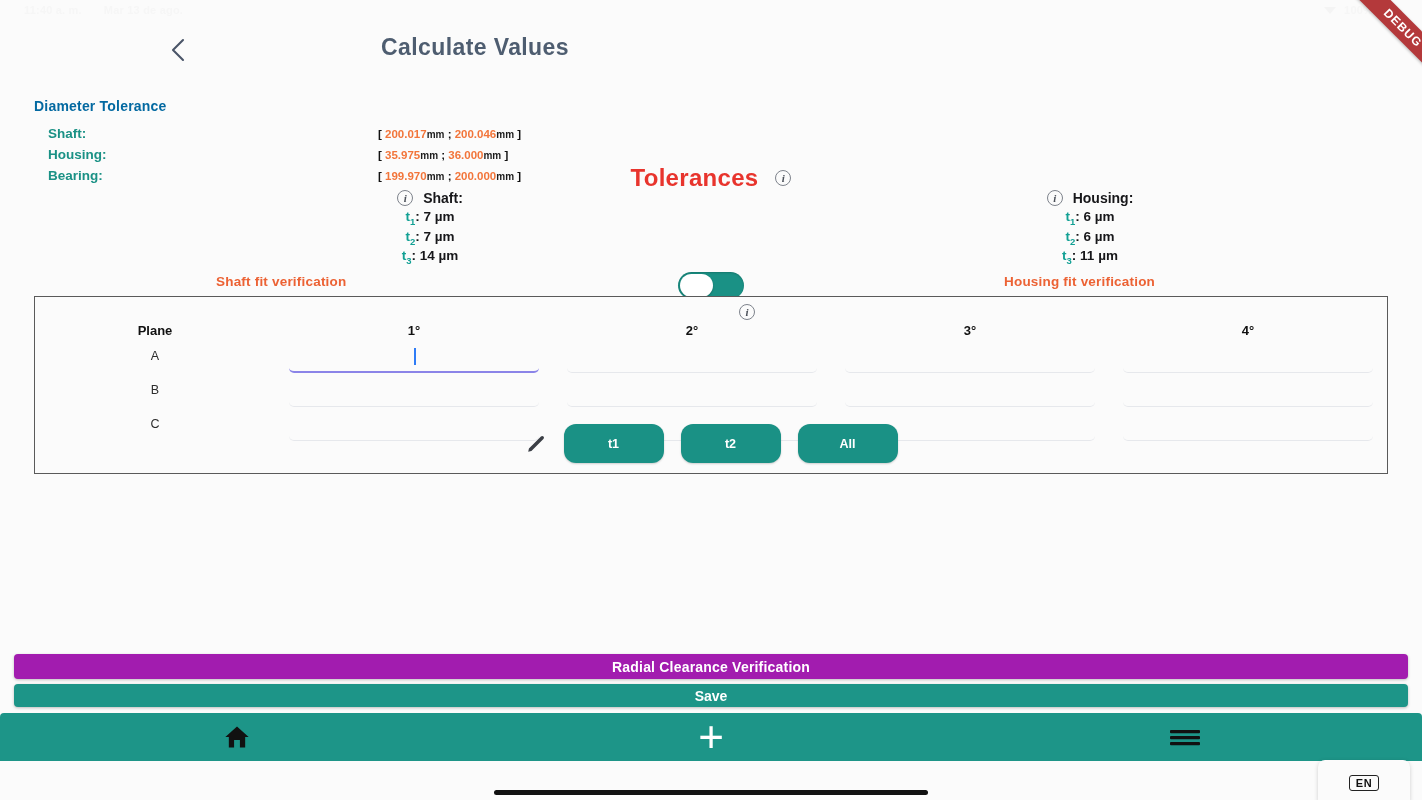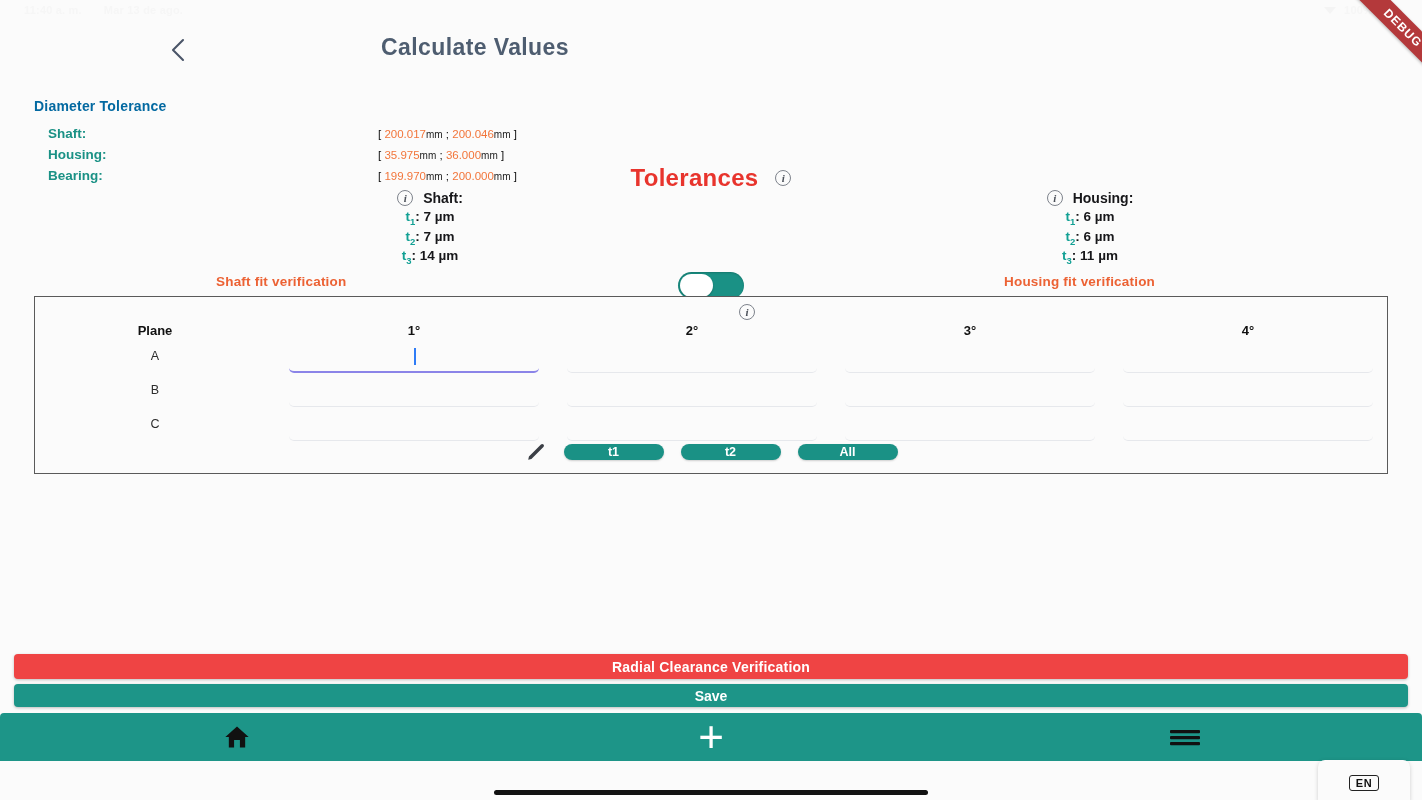--- a/index.html
+++ b/index.html
@@ -77,21 +77,21 @@
   
   .diam-title {
     position: absolute; left: 34px; top: 98px;
     font-size: 14px; font-weight: 700; color: #0369a1; letter-spacing: .2px;
   }
   .diam-rows { position: absolute; left: 48px; top: 123px; }
   .diam-row { height: 21px; display: flex; align-items: center; }
   .diam-label {
     width: 330px; color: #1a9185; font-size: 13.5px; font-weight: 700;
   }
-  .diam-val { font-size: 11.5px; font-weight: 400; color: #1c1c1c; white-space: nowrap; text-align: center; }
+  .diam-val { font-size: 11.5px; font-weight: 700; color: #1c1c1c; white-space: nowrap; text-align: center; }
   .diam-val .num { color: #f2753a; }
   .diam-val .unit { color: #1c1c1c; font-size: 10px; }
   .diam-val .brk { color: #111; }
 
   
   .tol-title {
     position: absolute; left: 0; top: 164px; width: 1422px; text-align: center;
     font-size: 24px; font-weight: 700; color: #e8342d; letter-spacing: .3px;
     display: flex; align-items: center; justify-content: center; gap: 17px;
   }
@@ -181,38 +181,38 @@
   .caret {
     position: absolute; left: 50%; top: 3px;
     width: 2px; height: 17px; background: #2f7cf6;
   }
   .tbl-actions {
     position: absolute; bottom: 10px; left: 0; width: 100%;
     display: flex; align-items: center; justify-content: center; gap: 17px;
   }
   .pencil-ico { width: 22px; height: 22px; color: #3b3f46; display: block; }
   .pill {
-    min-width: 100px; height: 16px; border-radius: 12px;
+    min-width: 100px; height: 39px; border-radius: 12px;
     background: #1a9185; color: #ffffff;
     font-size: 12.5px; font-weight: 700;
     display: flex; align-items: center; justify-content: center;
     padding: 0 14px; cursor: pointer;
     box-shadow: 0 1px 2px rgba(0,0,0,.18);
   }
 
   
   .bar {
     position: absolute; left: 14px; width: 1394px;
     border-radius: 4px;
     display: flex; align-items: center; justify-content: center;
     color: #ffffff; font-size: 14px; font-weight: 700;
     cursor: pointer;
     box-shadow: 0 1px 3px rgba(0,0,0,.25);
   }
-  .bar.radial { top: 654px; height: 25px; background: #ef4444; letter-spacing: .2px; }
+  .bar.radial { top: 654px; height: 25px; background: #a21caf; letter-spacing: .2px; }
   .bar.save   { top: 684px; height: 23px; background: #1d9588; font-weight: 700; }
 
   
   .bottomnav {
     position: absolute; left: 0; top: 713px;
     width: 1422px; height: 48px;
     background: #1d9588;
     border-radius: 4px 4px 0 0;
     display: flex; align-items: center;
   }

